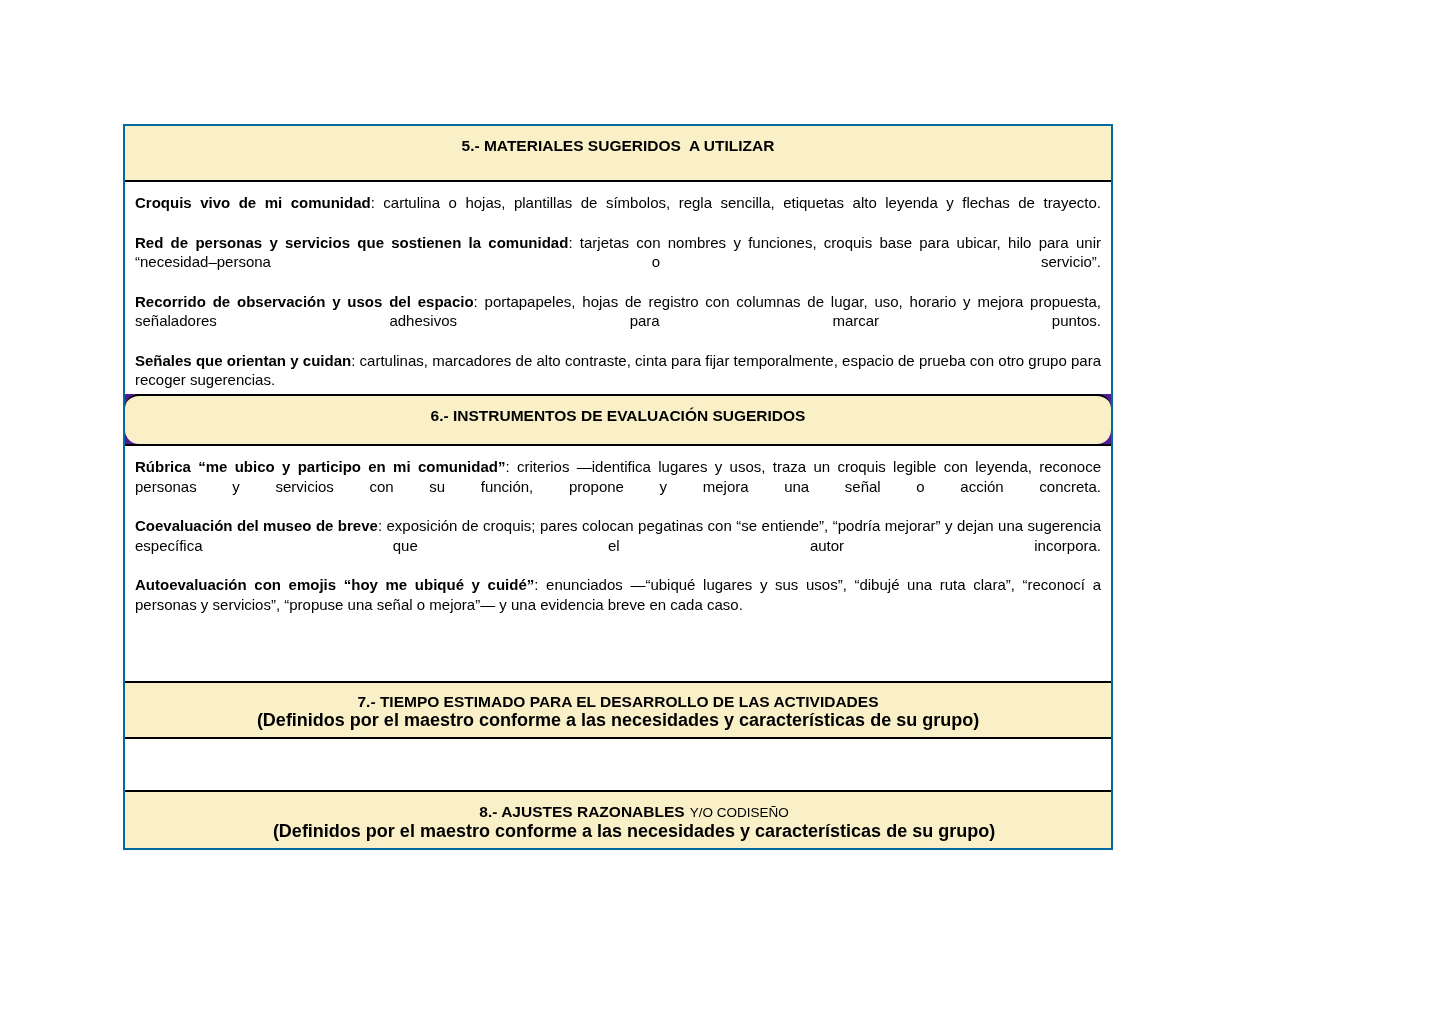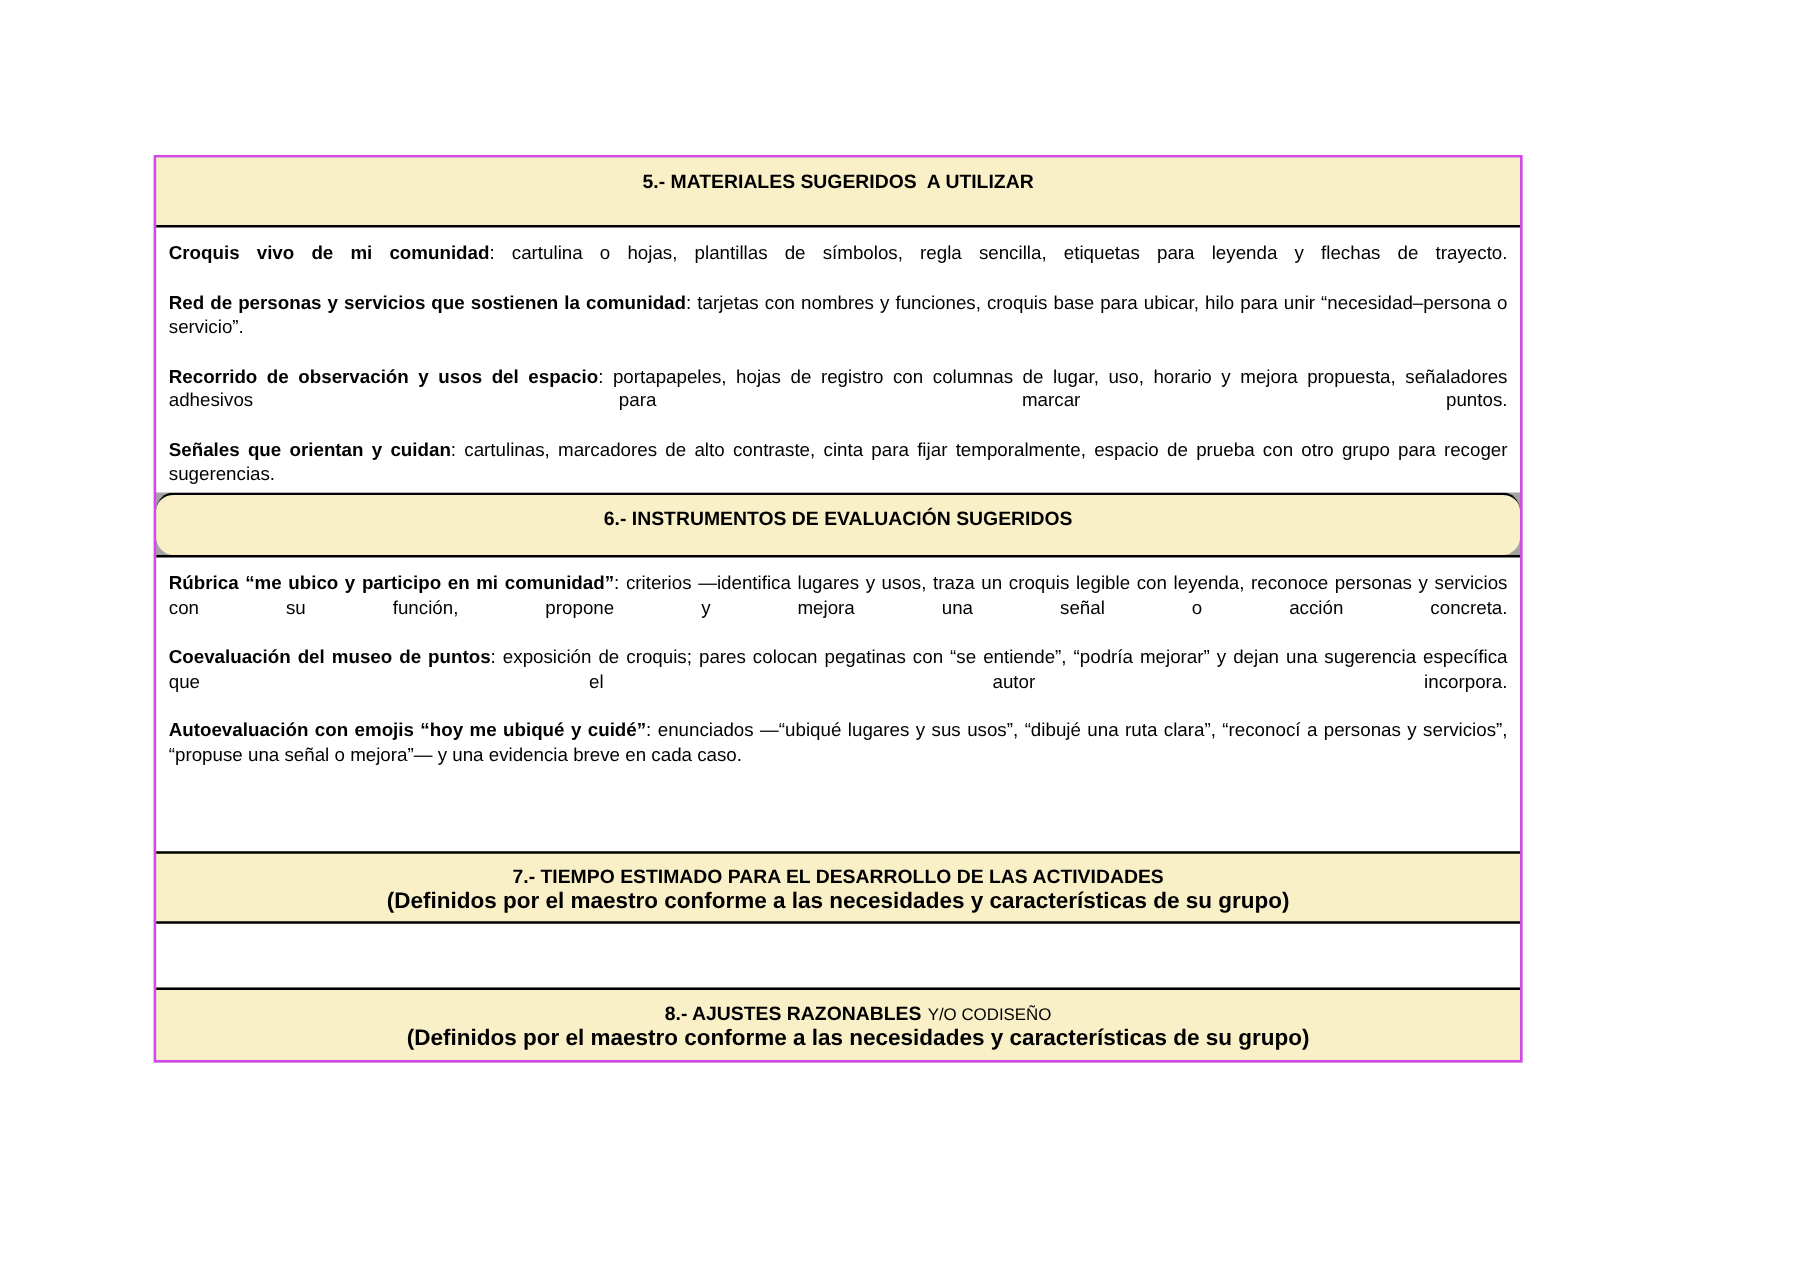--- a/index.html
+++ b/index.html
@@ -13,24 +13,24 @@
     position: relative;
     width: 1445px;
     height: 1022px;
     background: #ffffff;
     overflow: hidden;
   }
   .doc-table {
     position: absolute;
     left: 123px;
     top: 124px;
-    width: 1095px;
-    border: 2px solid #d946ef;
+    width: 990px;
+    border: 2px solid #0369a1;
     box-sizing: border-box;
-    background: #a3a3a3;
+    background: #4c1d95;
   }
   .row {
     box-sizing: border-box;
     border-top: 2px solid #000000;
   }
   .row:first-child { border-top: none; }
   .header-row {
     background: #faf0c8;
     text-align: center;
   }
@@ -77,33 +77,33 @@
 <body>
 
 <div class="page">
   <div class="doc-table">
 
     <div class="row header-row h5">
       <div class="title">5.- MATERIALES SUGERIDOS&nbsp; A UTILIZAR</div>
     </div>
 
     <div class="row content-row c5">
-      <p class="stretch"><strong>Croquis vivo de mi comunidad</strong><span>: cartulina o hojas, plantillas de símbolos, regla sencilla, etiquetas para leyenda y flechas de trayecto.</span></p>
+      <p class="stretch"><strong>Croquis vivo de mi comunidad</strong><span>: cartulina o hojas, plantillas de símbolos, regla sencilla, etiquetas alto leyenda y flechas de trayecto.</span></p>
       <p class="stretch"><strong>Red de personas y servicios que sostienen la comunidad</strong><span>: tarjetas con nombres y funciones, croquis base para ubicar, hilo para unir “necesidad–persona o servicio”.</span></p>
       <p class="stretch"><strong>Recorrido de observación y usos del espacio</strong><span>: portapapeles, hojas de registro con columnas de lugar, uso, horario y mejora propuesta, señaladores adhesivos para marcar puntos.</span></p>
       <p><strong>Señales que orientan y cuidan</strong><span>: cartulinas, marcadores de alto contraste, cinta para fijar temporalmente, espacio de prueba con otro grupo para recoger sugerencias.</span></p>
     </div>
 
     <div class="row header-row h6">
       <div class="title">6.- INSTRUMENTOS DE EVALUACIÓN SUGERIDOS</div>
     </div>
 
     <div class="row content-row c6">
       <p class="stretch"><strong>Rúbrica “me ubico y participo en mi comunidad”</strong><span>: criterios —identifica lugares y usos, traza un croquis legible con leyenda, reconoce personas y servicios con su función, propone y mejora una señal o acción concreta.</span></p>
-      <p class="stretch"><strong>Coevaluación del museo de puntos</strong><span>: exposición de croquis; pares colocan pegatinas con “se entiende”, “podría mejorar” y dejan una sugerencia específica que el autor incorpora.</span></p>
+      <p class="stretch"><strong>Coevaluación del museo de breve</strong><span>: exposición de croquis; pares colocan pegatinas con “se entiende”, “podría mejorar” y dejan una sugerencia específica que el autor incorpora.</span></p>
       <p><strong>Autoevaluación con emojis “hoy me ubiqué y cuidé”</strong><span>: enunciados —“ubiqué lugares y sus usos”, “dibujé una ruta clara”, “reconocí a personas y servicios”, “propuse una señal o mejora”— y una evidencia breve en cada caso.</span></p>
     </div>
 
     <div class="row header-row h7">
       <div class="title">7.- TIEMPO ESTIMADO PARA EL DESARROLLO DE LAS ACTIVIDADES</div>
       <div class="subtitle">(Definidos por el maestro conforme a las necesidades y características de su grupo)</div>
     </div>
 
     <div class="row empty-row"></div>
 

